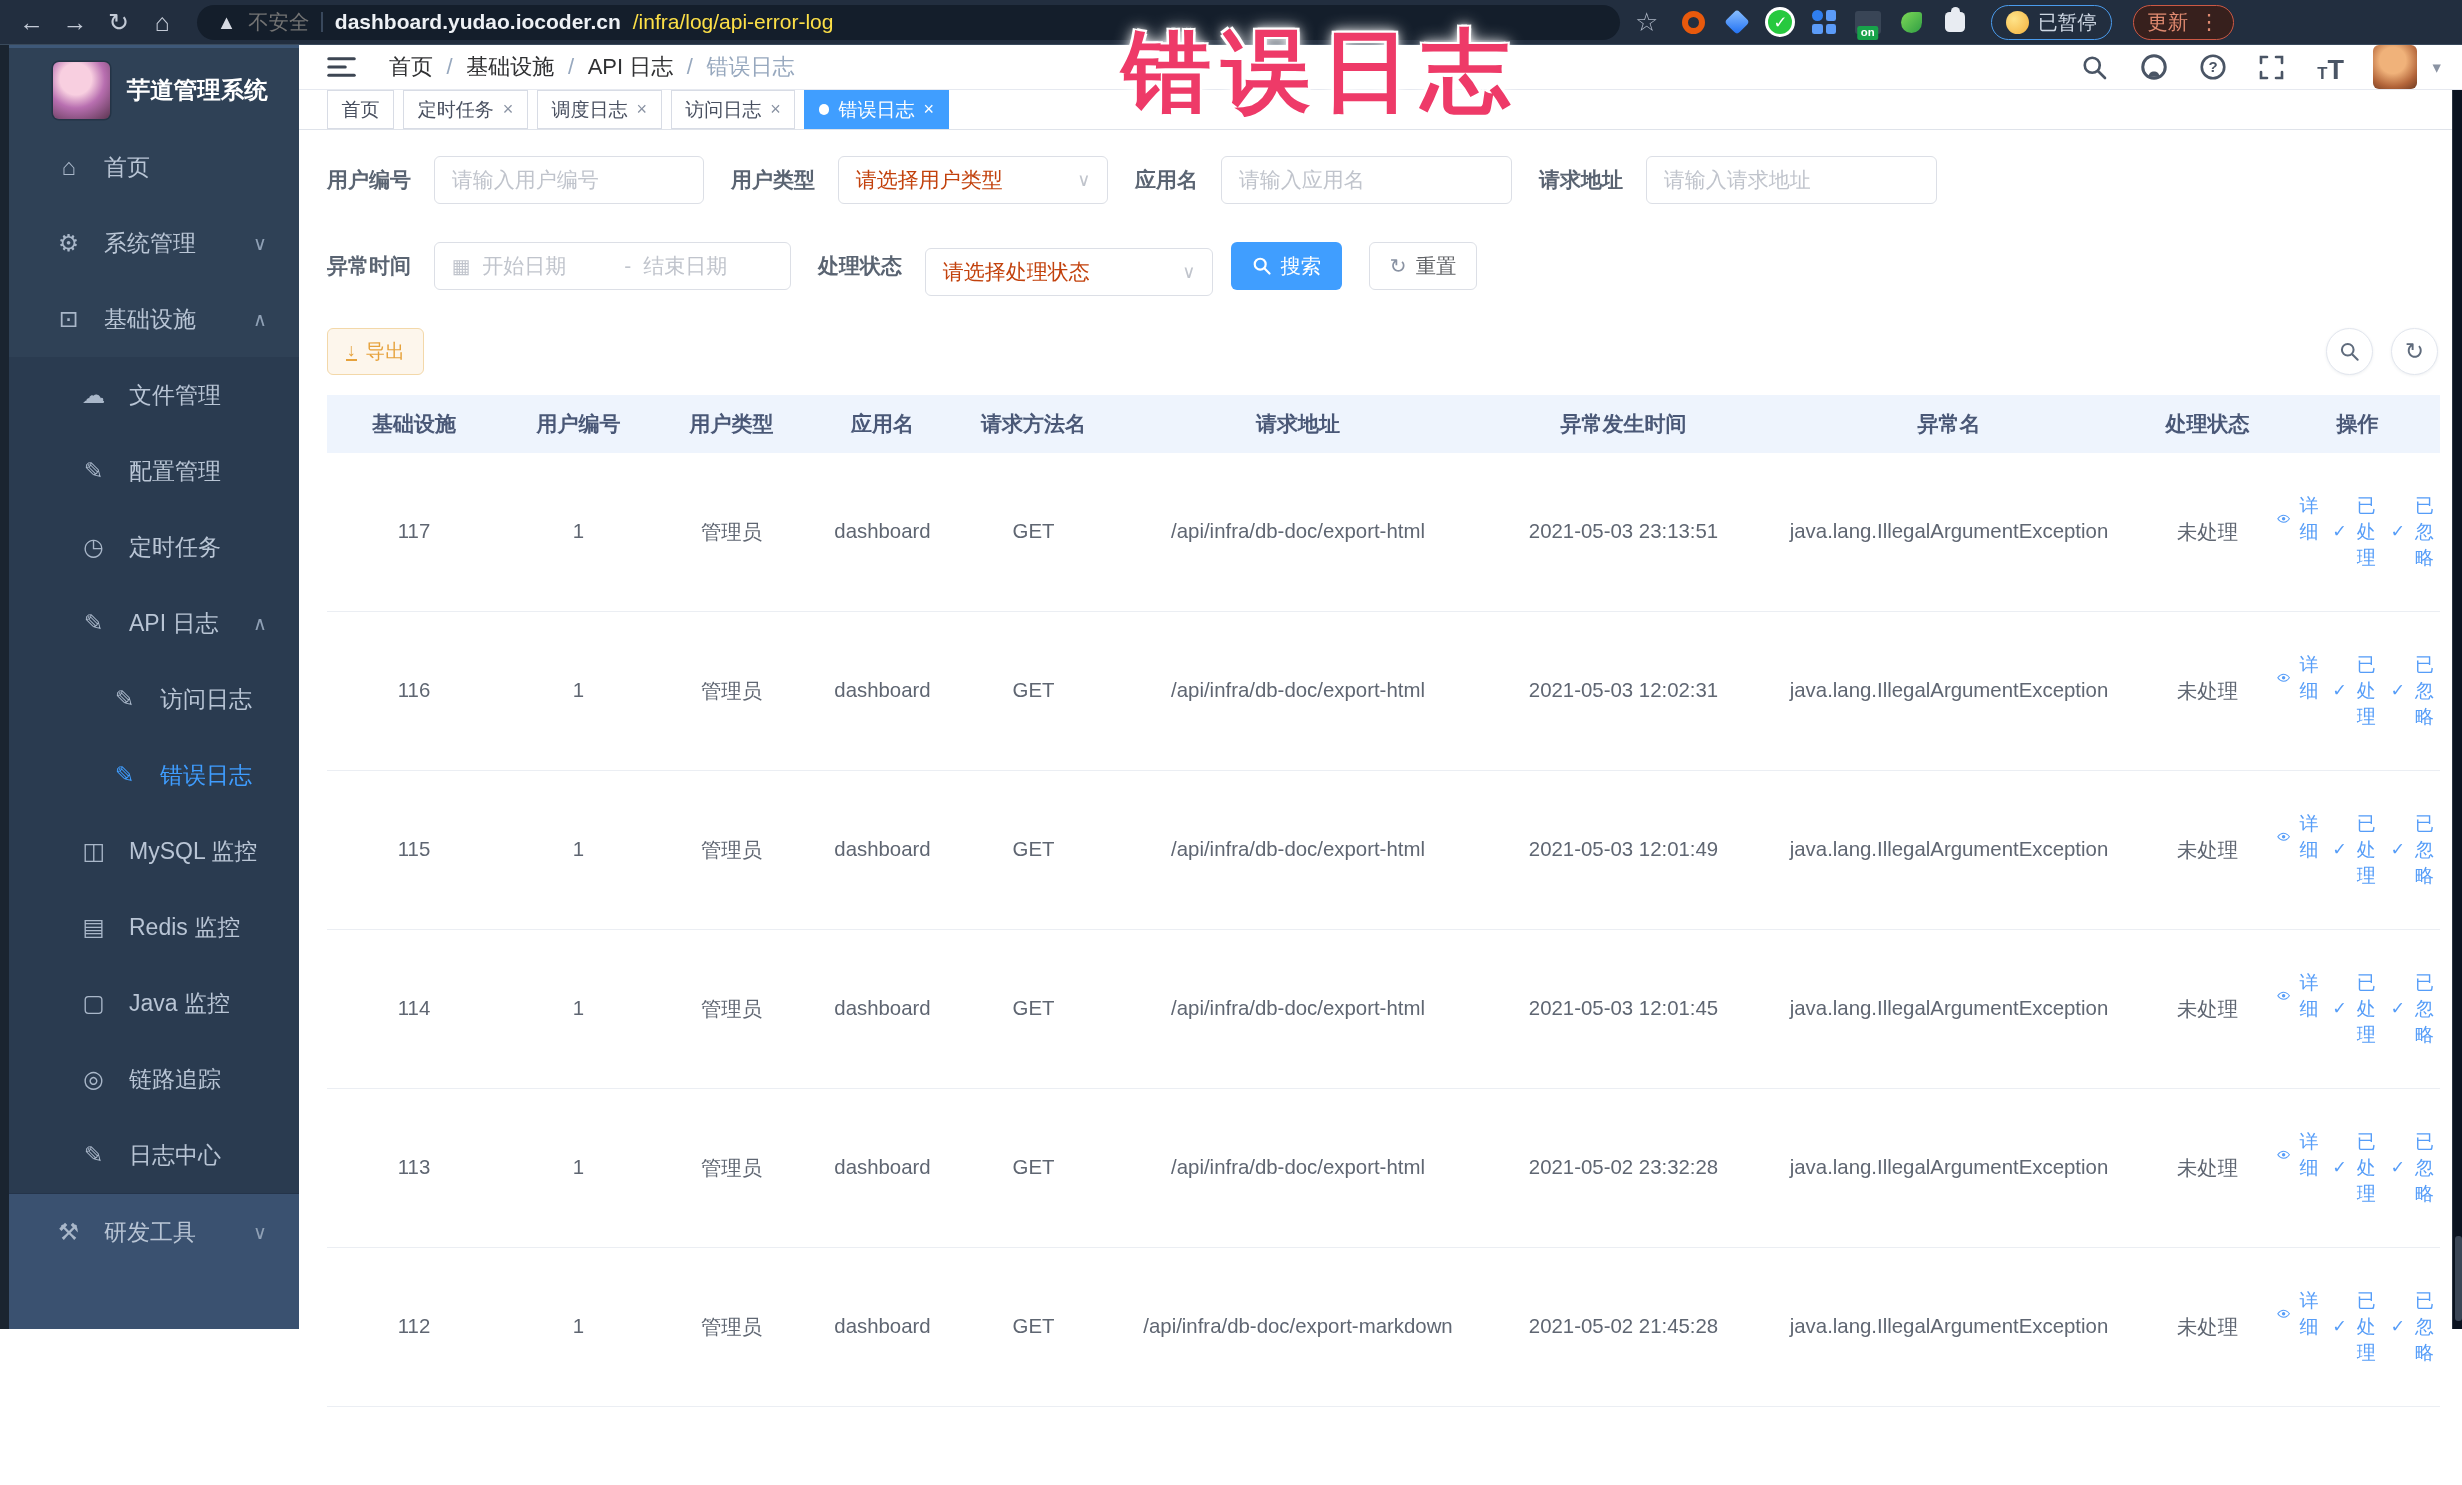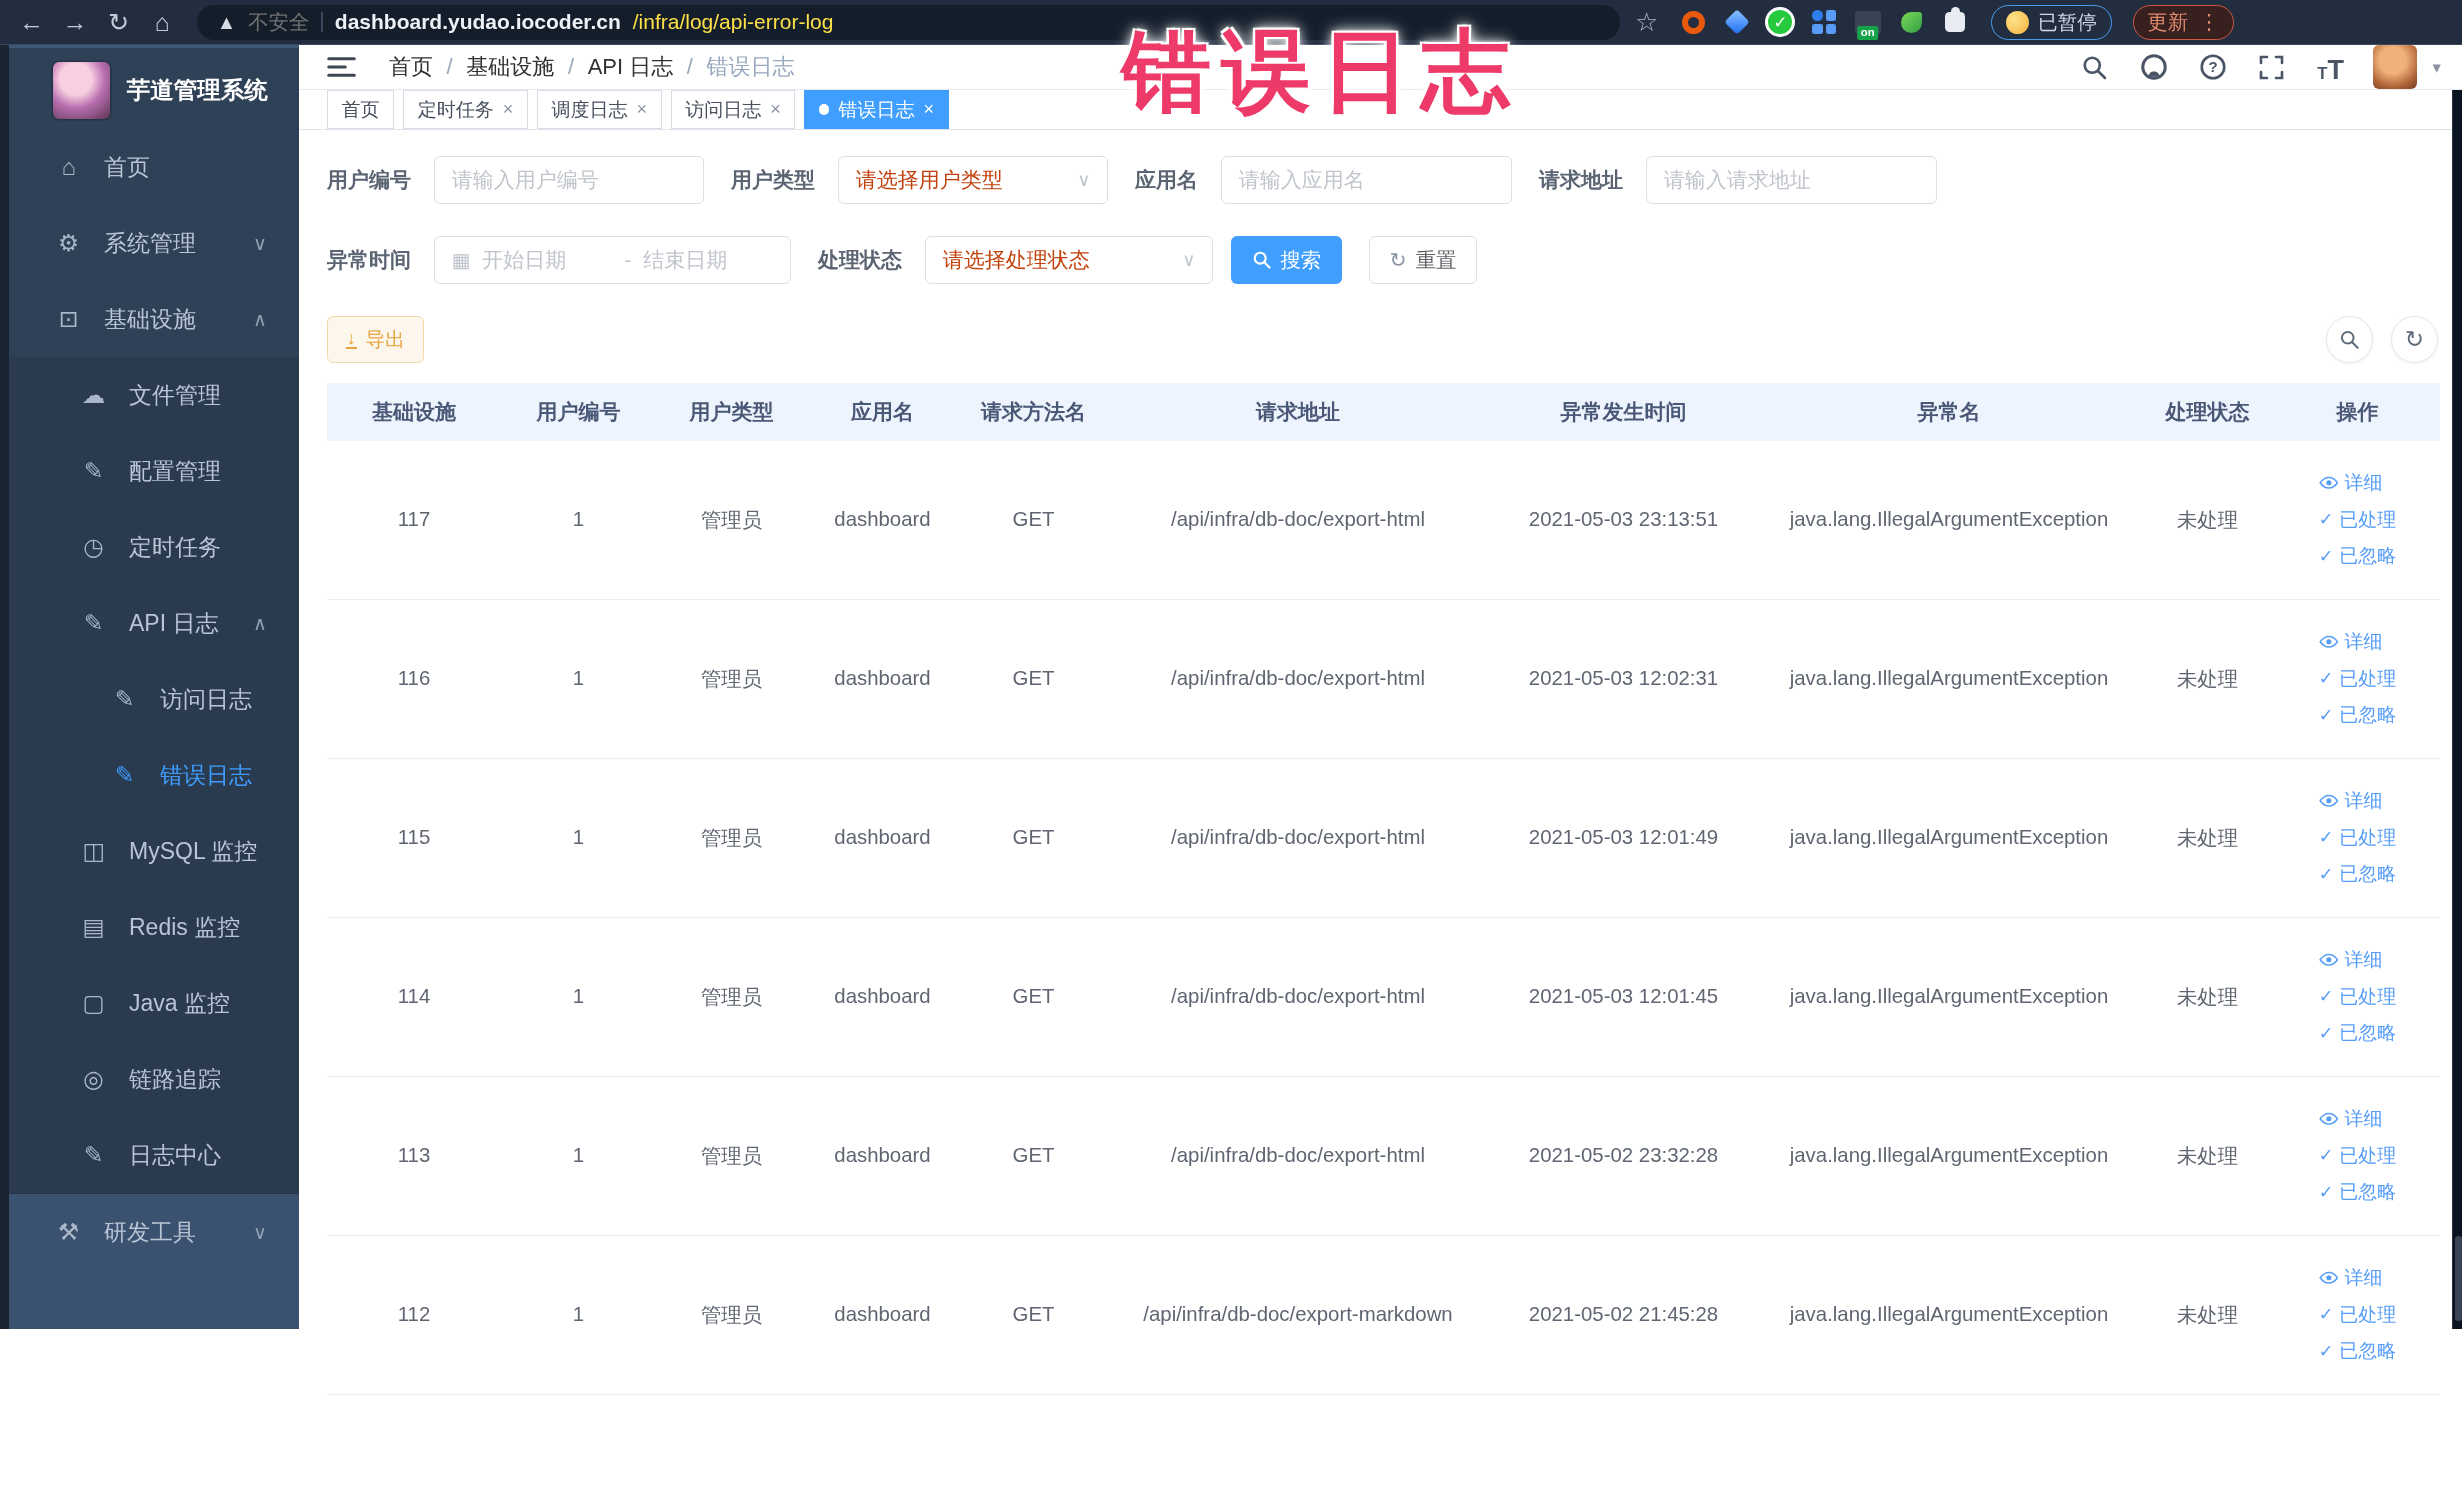--- a/index.html
+++ b/index.html
@@ -122,21 +122,21 @@
     box-shadow:0 0.8px 3px rgba(30,50,80,.08); }
 
   .table { margin-top:19.7px; width:2113px; }
   .t-head { display:flex; background:#eef4fd; height:58px; align-items:center; }
   .t-head .cell { font-size:21px; font-weight:700; color:#4a5877; }
   .t-row { display:flex; height:159px; align-items:center; border-bottom:1.5px solid #ebeef3; }
   .cell { display:flex; align-items:center; justify-content:center; text-align:center; }
   .t-row .cell { font-size:20.4px; color:#5f6672; }
   .c0{width:174px}.c1{width:155px}.c2{width:151px}.c3{width:151px}.c4{width:151px}
   .c5{width:378px}.c6{width:273px}.c7{width:378px}.c8{width:139px}.c9{width:161px}
-  .action-stack { display:flex; flex-direction:column; gap:10.6px; align-items:flex-start; }
+  .action-stack { display:flex; flex-direction:row; gap:10.6px; align-items:flex-start; }
   .action-link { color:#569df8; font-size:19px; display:flex; align-items:center; gap:6px; cursor:pointer; }
   .action-link svg { display:block; }
   .chk { font-size:17.4px; }
 
   
   .pink-title { position:absolute; left:1122px; top:12px; font-size:89px; font-weight:800;
     color:#ee3a68; letter-spacing:10.6px; z-index:50; white-space:nowrap;
     text-shadow:0 0 4.5px #fff,0 0 10.6px #fff,0 0 18px #fff,2.3px 2.3px 0 #fff,-2.3px -2.3px 0 #fff,2.3px -2.3px 0 #fff,-2.3px 2.3px 0 #fff; }
   .scroll-strip { position:absolute; right:0; top:45px; bottom:0; width:9.8px; background:#0a1320;
     border-left:0.8px solid #2a3442; z-index:10; }
@@ -386,21 +386,21 @@
         <span class="f-label">异常时间</span>
         <span class="f-group">
             <span class="date-inp w471">
           <span class="cal">▦</span>
           <span class="ph">开始日期</span>
           <span class="dash">-</span>
           <span class="ph">结束日期</span>
             </span>
           </span>
         <span class="f-label">处理状态</span>
-        <span class="f-group" style="margin-right:18px;">
+        <span class="f-group" style="margin-right:18px;margin-top:12px;">
             <span class="sel w380">
           <span class="ph">请选择处理状态</span>
           <span class="sel-ar">∨</span>
             </span>
           </span>
         <button class="btn btn-primary">
           <svg width="19.7" height="19.7" viewBox="0 0 36 36">
               <circle cx="15" cy="15" r="10" fill="none" stroke="#fff" stroke-width="4"></circle>
               <line x1="23" y1="23" x2="32" y2="32" stroke="#fff" stroke-width="4" stroke-linecap="round"></line>
             </svg>

